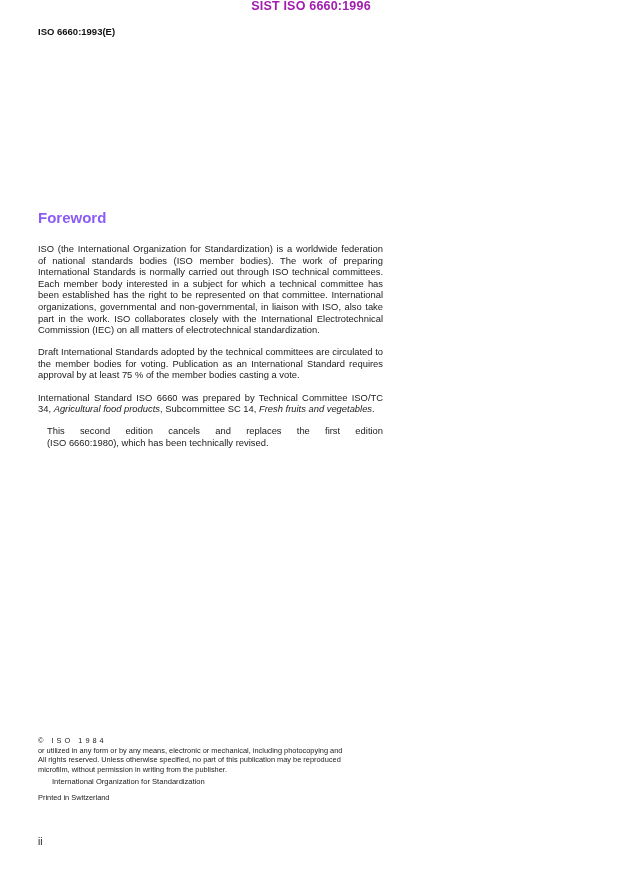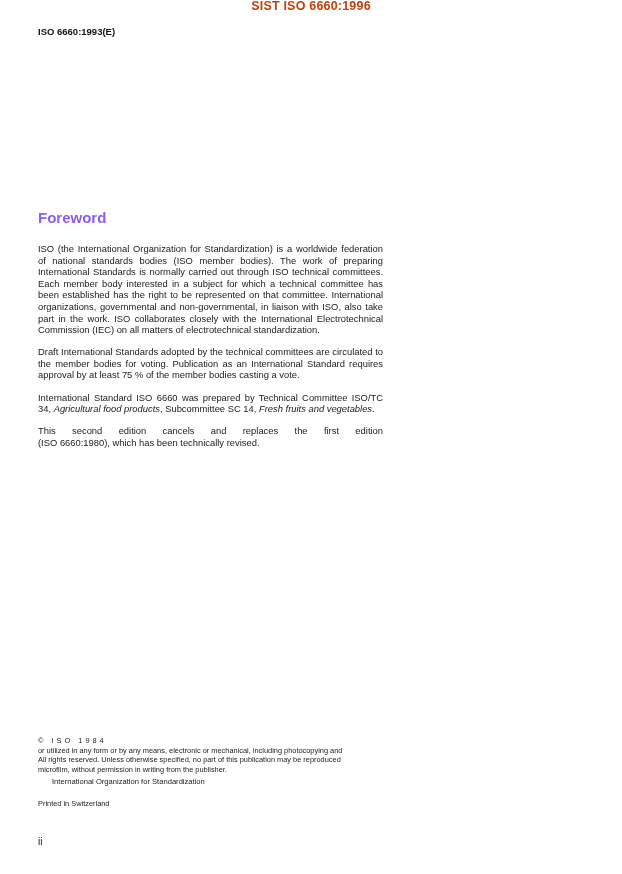--- a/index.html
+++ b/index.html
@@ -16,21 +16,21 @@
       color: #111111;
     }
     .watermark {
       position: absolute;
       top: -1px;
       left: 0;
       width: 622px;
       text-align: center;
       font-size: 12.5px;
       font-weight: bold;
-      color: #c2410c;
+      color: #a21caf;
       letter-spacing: 0.2px;
     }
     .doc-id {
       position: absolute;
       top: 26px;
       left: 38px;
       font-size: 9.5px;
       font-weight: bold;
       color: #111;
     }
@@ -52,20 +52,21 @@
       line-height: 11.6px;
       color: #1a1a1a;
     }
     .body-text p {
       margin: 0 0 10.5px 0;
       text-align: justify;
       text-align-last: left;
     }
     .body-text p.spread {
       text-align: justify;
+      margin-left: 9px;
     }
     .body-text p.spread .line1 {
       display: block;
       text-align: justify;
       text-align-last: justify;
     }
     .body-text em {
       font-style: italic;
     }
     .copyright-block {
@@ -82,21 +83,21 @@
       white-space: nowrap;
     }
     .copyright-block .rights {
       margin-bottom: 3px;
     }
     .copyright-block .indent {
       padding-left: 14px;
       font-size: 7.6px;
     }
     .copyright-block .printed {
-      margin-top: 12px;
+      margin-top: 6px;
     }
     .copyright-mark {
       letter-spacing: 3px;
     }
     .page-number {
       position: absolute;
       top: 836px;
       left: 38px;
       font-size: 10px;
       color: #111;

